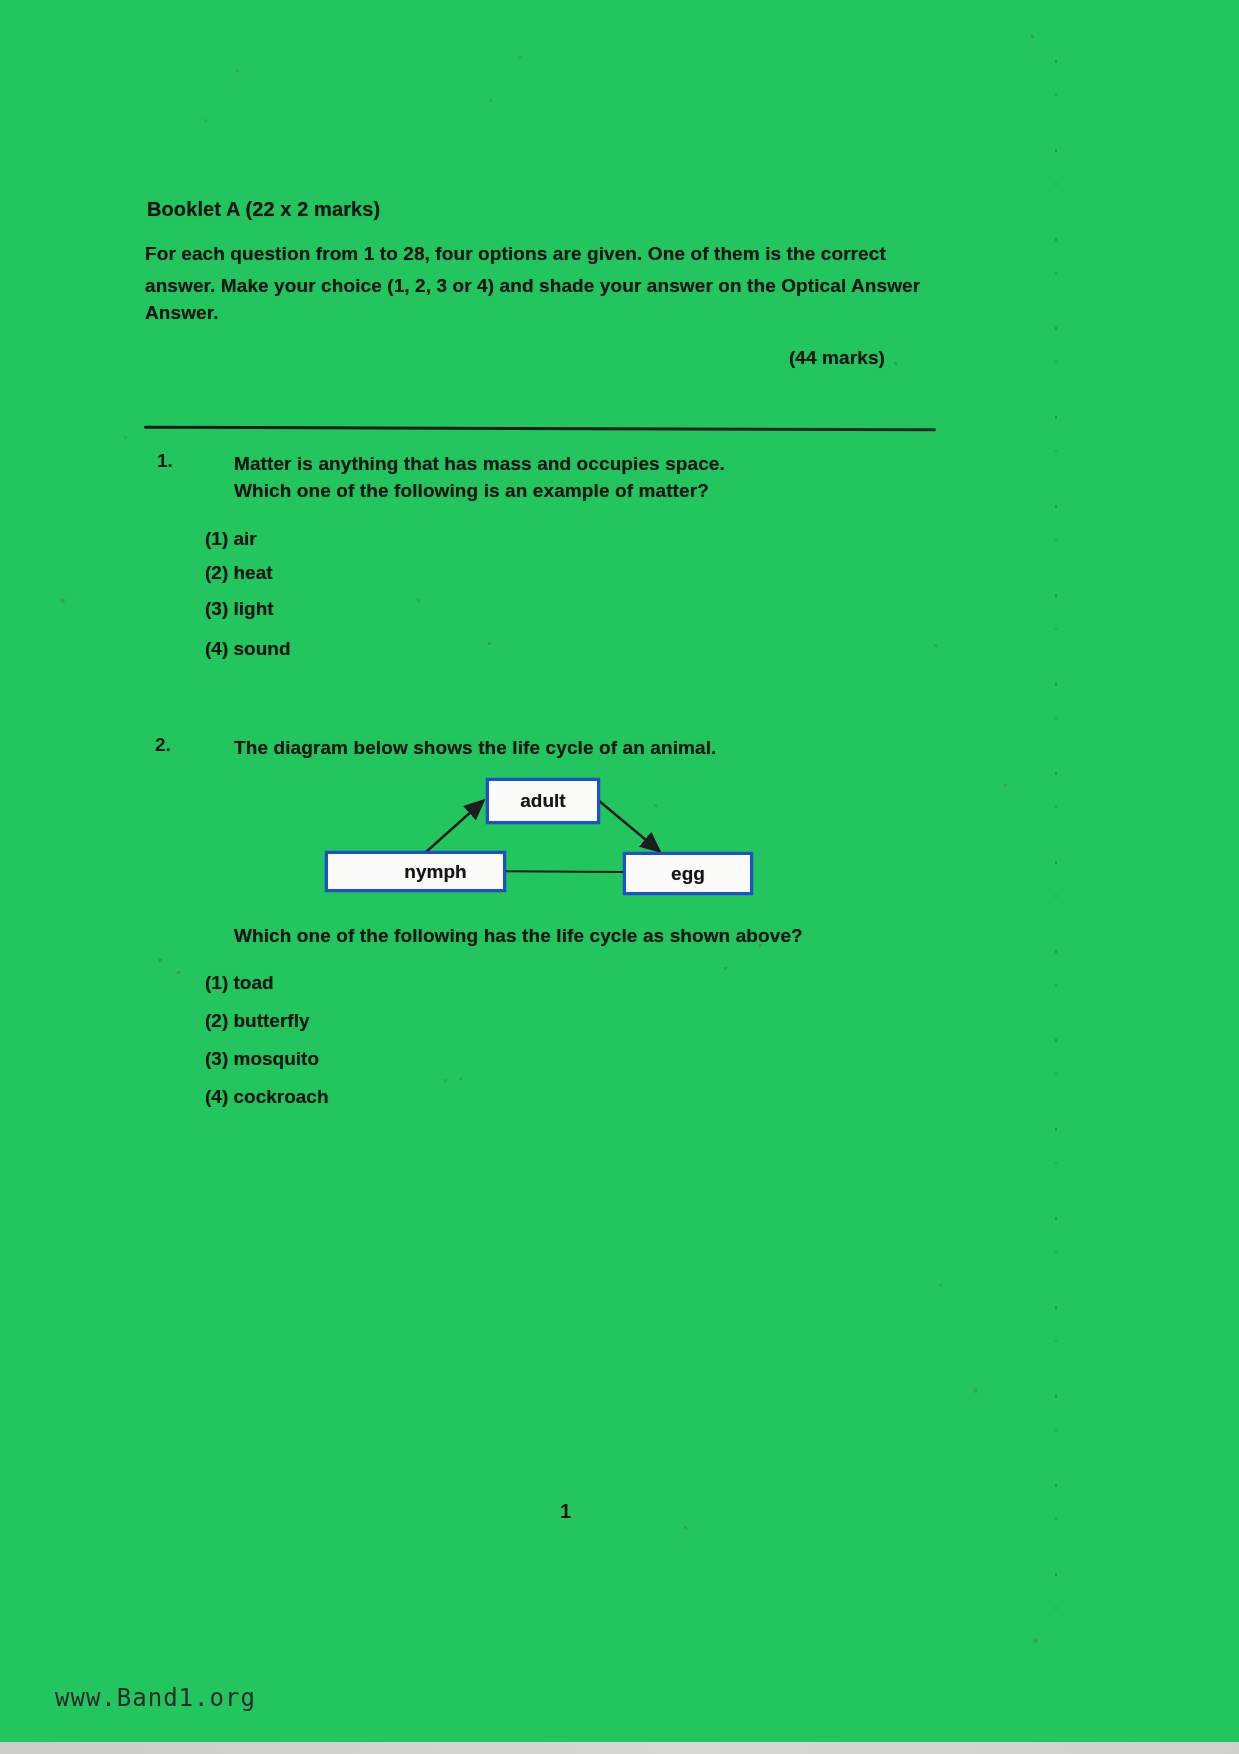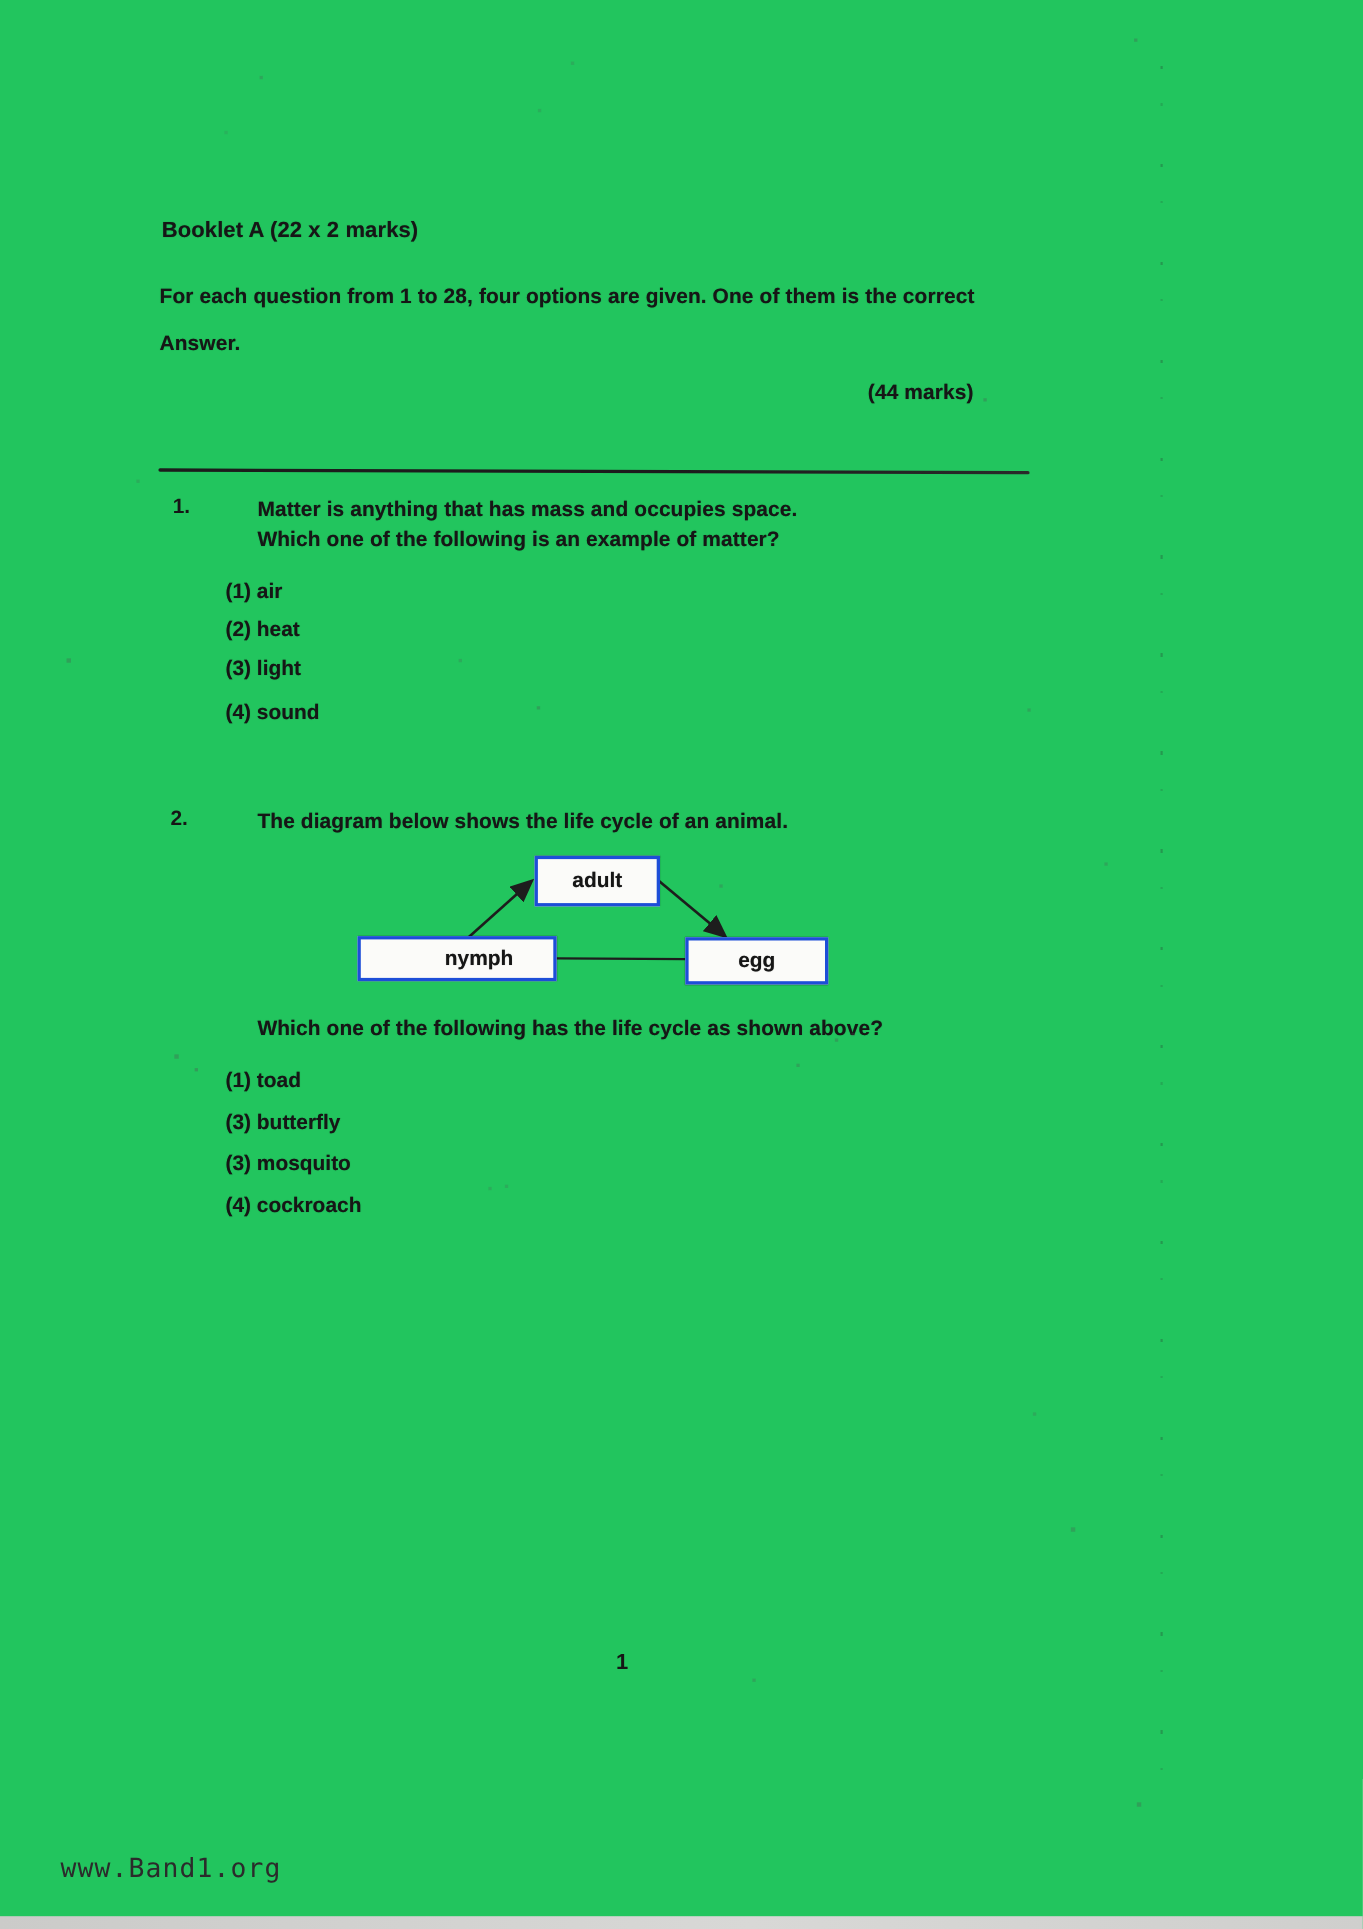--- a/index.html
+++ b/index.html
@@ -87,21 +87,22 @@
       895px 363px 0 1px rgba(80,80,80,0.3);
   }
 </style>
 </head>
 <body>
 
 <div class="page">
 
   <div class="abs btxt title" style="left:147px;top:198px">Booklet A (22 x 2 marks)</div>
 
-  <div class="abs btxt instr" style="left:145px;top:256px">For each question from 1 to 28, four options are given. One of them is the correct</div>
+  <div class="abs btxt instr" style="left:145px;top:240px">For each question from 1 to 28, four options are given. One of them is the correct</div>
+  <div class="abs btxt instr" style="left:145px;top:272px">answer. Make your choice (1, 2, 3 or 4) and shade your answer on the Optical Answer</div>
   <div class="abs btxt instr" style="left:145px;top:299px">Answer.</div>
 
   <div class="abs btxt marksline" style="left:145px;top:347px">(44  marks)</div>
 
   <div class="abs divider"></div>
 
   <div class="abs qnum" style="left:157px;top:450px">1.</div>
   <div class="abs btxt qline" style="left:205px;top:450px">Matter is anything that has mass and occupies space.</div>
   <div class="abs btxt qline" style="left:205px;top:477px">Which one of the following is an example of matter?</div>
 
@@ -131,21 +132,21 @@
       <span>nymph</span>
     </div>
     <div class="dbox egg">
       <span>egg</span>
     </div>
   </div>
 
   <div class="abs btxt qline" style="left:205px;top:922px">Which one of the following has the life cycle as shown above?</div>
 
   <div class="abs opt" style="left:205px;top:972px">(1) toad</div>
-  <div class="abs opt" style="left:205px;top:1010px">(3) butterfly</div>
+  <div class="abs opt" style="left:205px;top:1010px">(2) butterfly</div>
   <div class="abs opt" style="left:205px;top:1048px">(3) mosquito</div>
   <div class="abs opt" style="left:205px;top:1086px">(4) cockroach</div>
 
   <div class="abs pagenum">1</div>
 
   <div class="abs footer">www.Band1.org</div>
 
   <div class="abs bottombar"></div>
   <div class="abs noisecol"></div>
   <div class="abs specks"></div>

